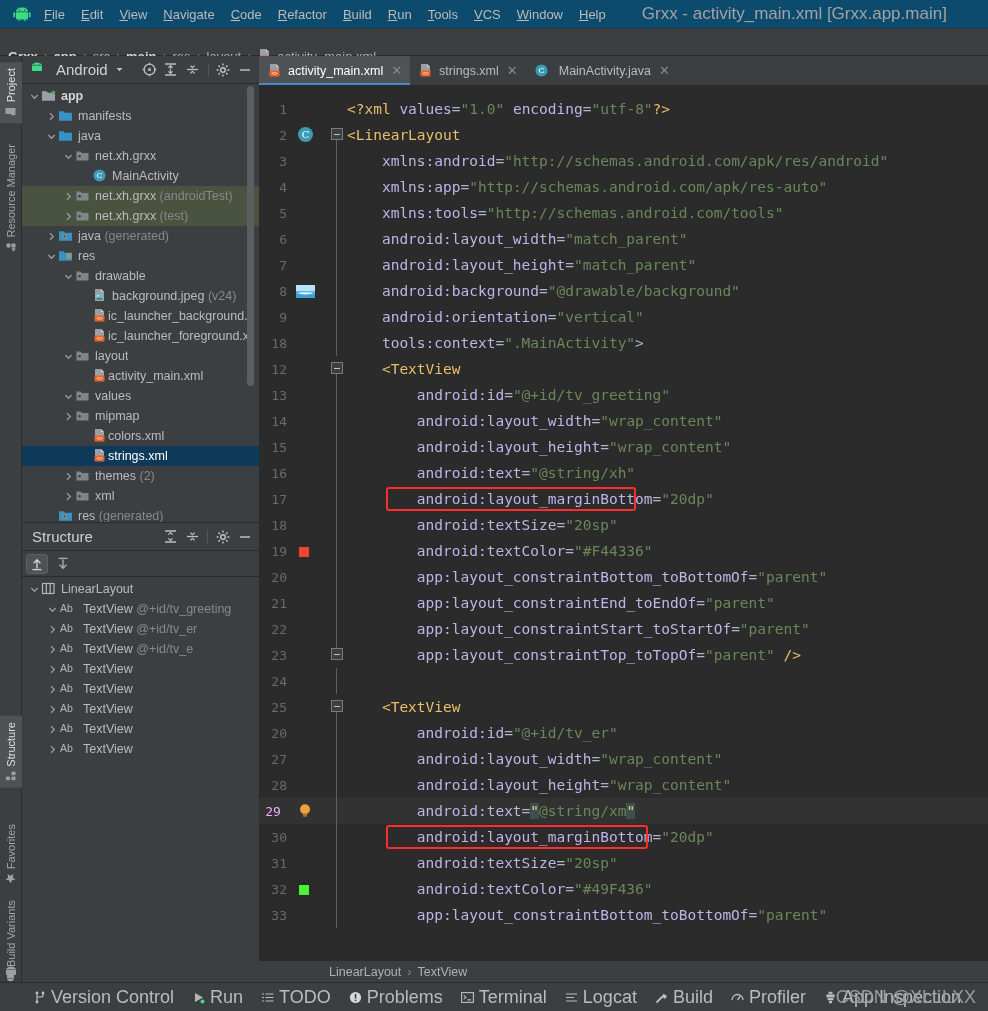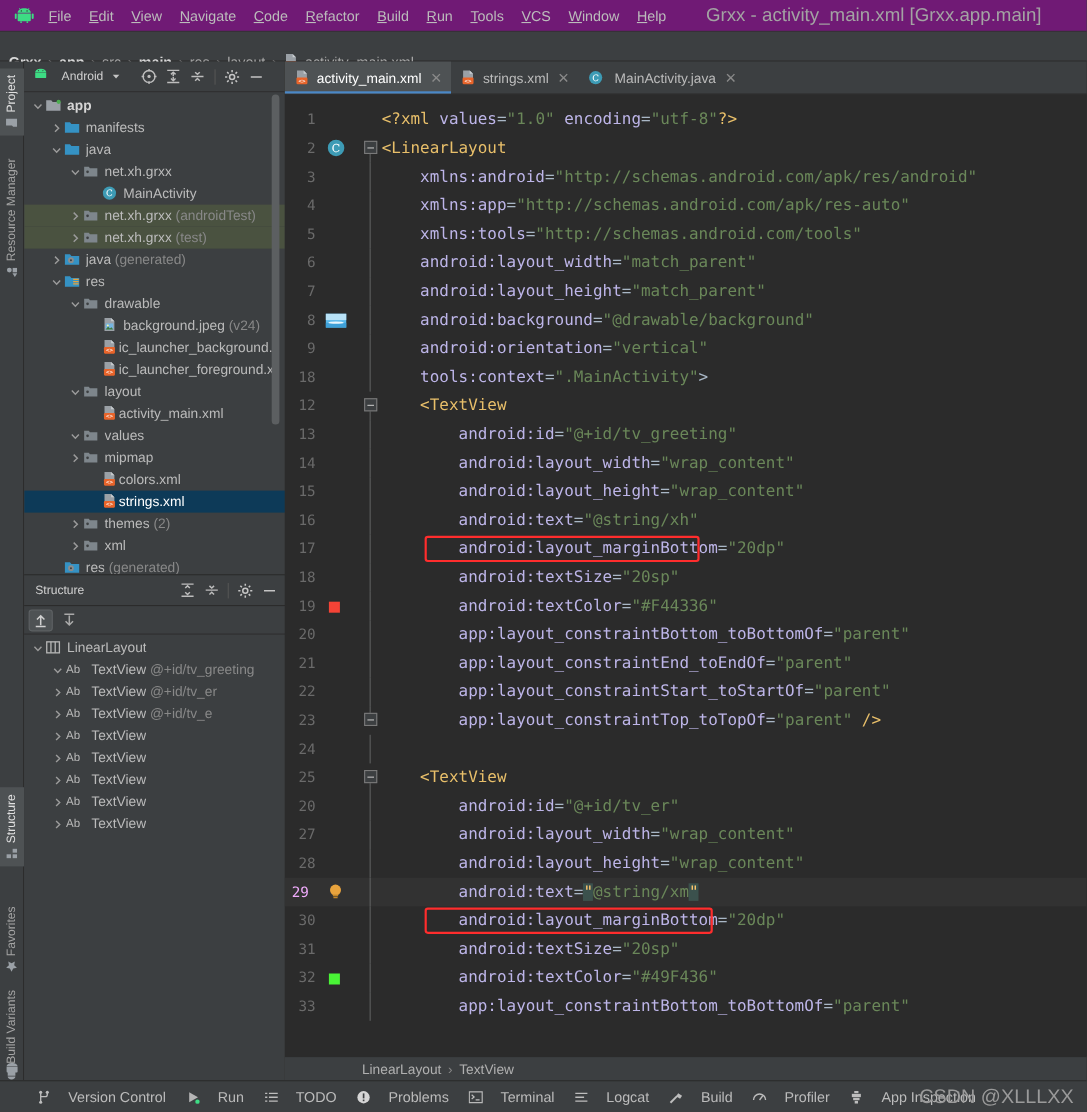--- a/index.html
+++ b/index.html
@@ -9,21 +9,21 @@
     font-family: "Liberation Sans", sans-serif;
     font-size: 12px;
     color: #bbbbbb;
     overflow: hidden;
   }
   .app { position: relative; width: 988px; height: 1011px; }
 
   
   .menubar {
     position: absolute; left: 0; top: 0; width: 988px; height: 29px;
-    background: #701a75; display: flex; align-items: center;
+    background: #0c4a6e; display: flex; align-items: center;
     border-bottom: 1px solid #323232;
   }
   .droid-logo { width: 28px; margin-left: 8px; display: flex; justify-content: center; }
   .menubar .mi {
     padding: 3px 8px; color: #bbbbbb; font-size: 13px; white-space: nowrap;
   }
   .menubar .mi .u { text-decoration: underline; }
   .win-title {
     margin-left: 28px; color: #a3a3a3; font-size: 17px; white-space: nowrap;
   }
@@ -56,21 +56,21 @@
 
   
   .projwin {
     position: absolute; left: 22px; top: 56px; width: 237px; height: 466px;
     background: #3c3f41; display: flex; flex-direction: column;
   }
   .tw-header {
     height: 28px; display: flex; align-items: center; padding: 0 4px;
     border-bottom: 1px solid #2b2b2b; gap: 2px;
   }
-  .tw-title { font-size: 11px; color: #d0d0d0; margin-left: 4px; }
+  .tw-title { font-size: 15px; color: #d0d0d0; margin-left: 4px; }
   .tw-title.plain { margin-left: 6px; }
   .tw-btn {
     width: 20px; height: 20px; display: flex; align-items: center; justify-content: center;
     border-radius: 3px;
   }
   .tw-spacer { flex: 1; }
   .vdiv { width: 1px; height: 14px; background: #555; margin: 0 3px; }
 
   .tree {
     flex: 1; overflow: hidden; position: relative;
@@ -179,22 +179,22 @@
     border-top: 1px solid #2b2b2b;
   }
 
   
   .statusbar {
     position: absolute; left: 0; bottom: 0; width: 988px; height: 29px;
     background: #3c3f41; display: flex; align-items: center;
     border-top: 1px solid #2b2b2b; padding-left: 24px; gap: 4px;
   }
   .sb-item {
-    display: flex; align-items: center; gap: 16px; padding: 3px 9px;
-    font-size: 13px; color: #bbbbbb; white-space: nowrap;
+    display: flex; align-items: center; gap: 5px; padding: 3px 9px;
+    font-size: 18px; color: #bbbbbb; white-space: nowrap;
   }
   .sb-right {
     position: absolute; right: 12px; font-size: 18px; color: #9a9a9a;
   }
   .corner-droid {
     position: absolute; left: 0; bottom: 29px; width: 22px; height: 22px;
     display: flex; align-items: center; justify-content: center;
   }
   svg { display: block; }
 </style>

